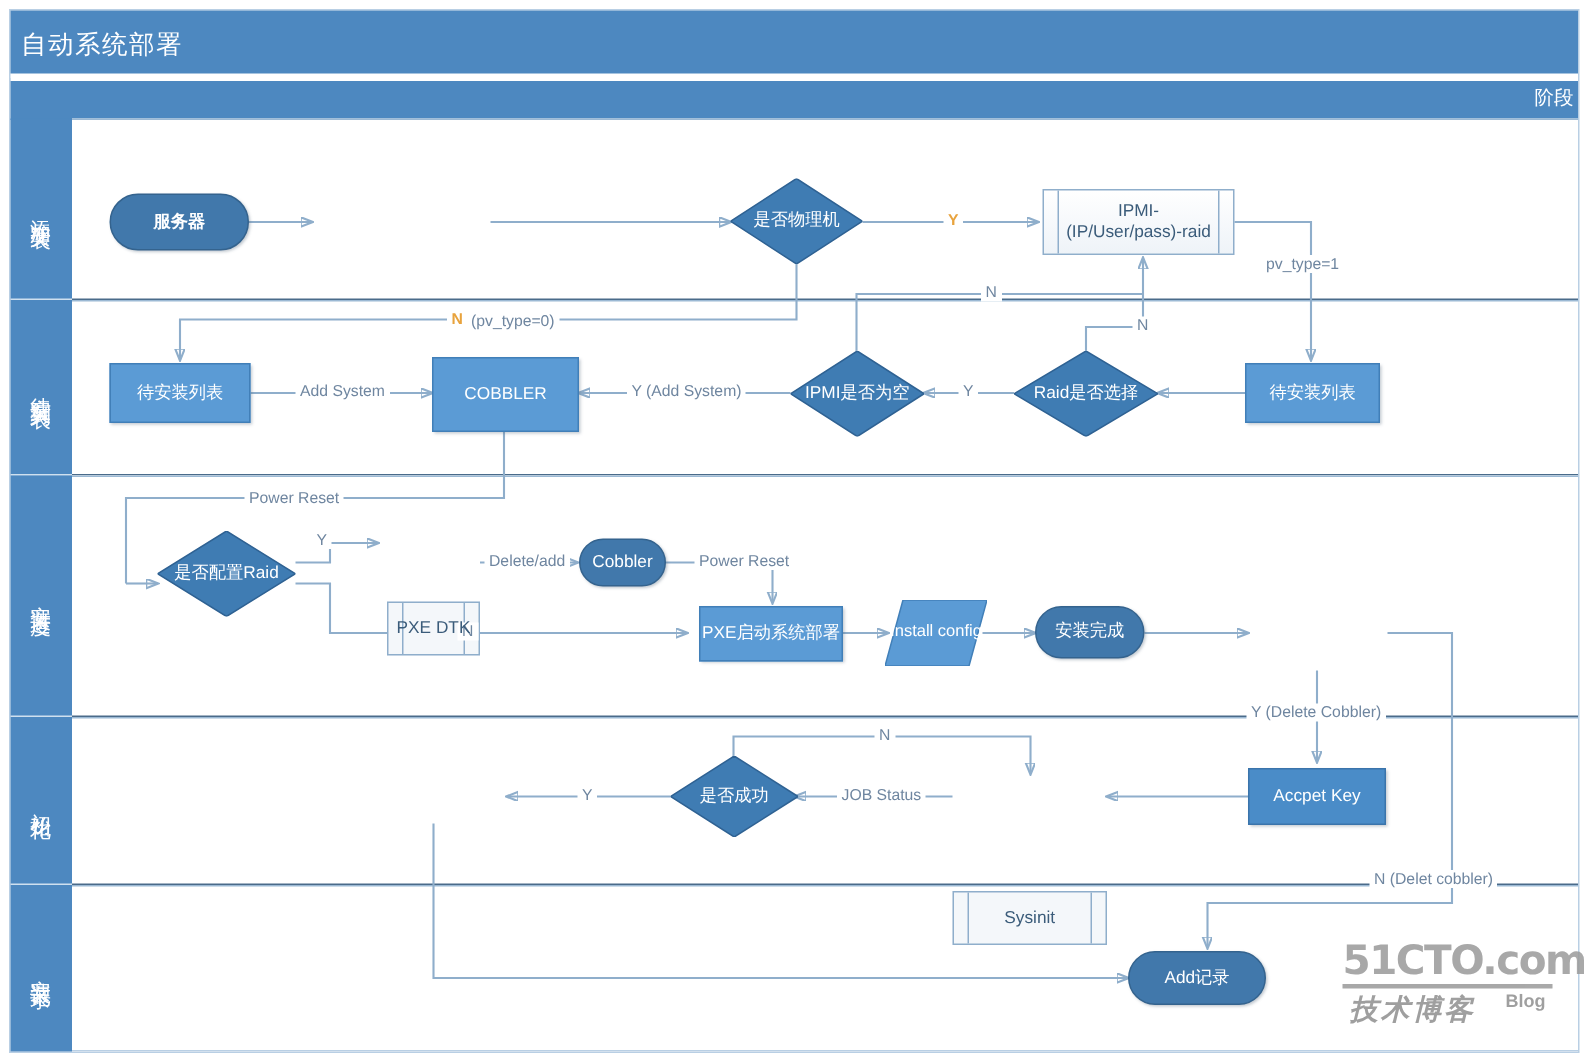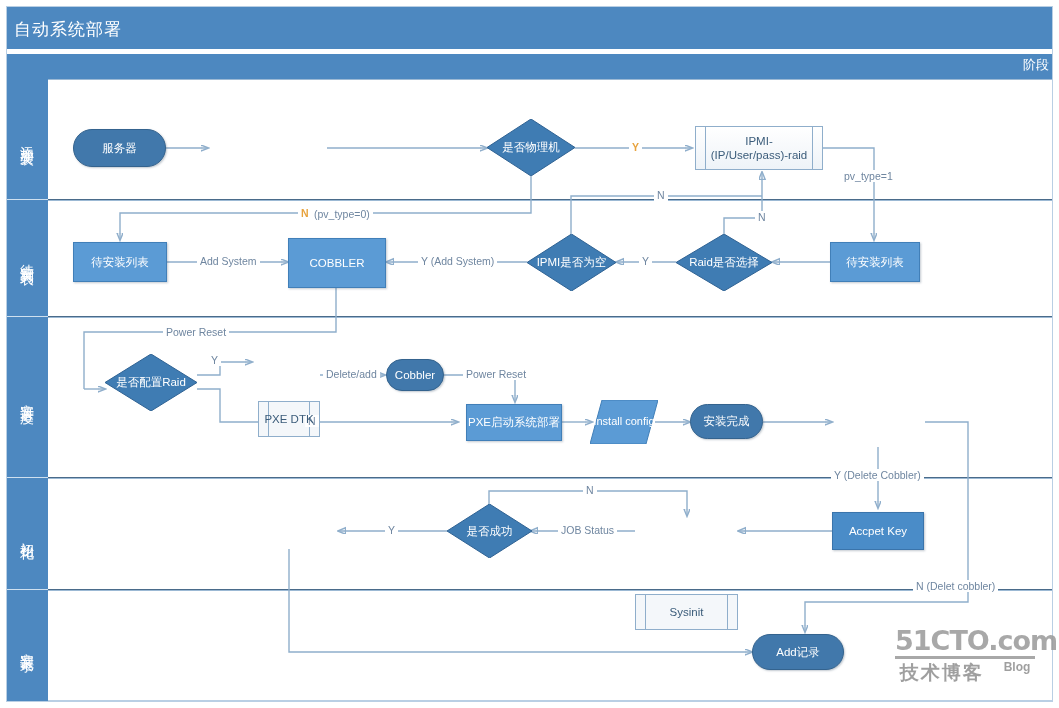--- a/index.html
+++ b/index.html
@@ -55,21 +55,21 @@
   .n-para .pg-label{position:relative;z-index:2;font-size:11px;color:#fff;line-height:1.2;}
 
   
   .elabel{position:absolute;font-size:10.5px;color:#6f86a0;background:#ffffff;padding:0 3px;white-space:nowrap;}
   .elabel.yellow{color:#e8a33d;font-weight:bold;}
 
   
   .wm{position:absolute;right:24px;bottom:22px;width:140px;text-align:center;opacity:.85;}
   .wm .l1{font-family:"DejaVu Sans","Liberation Sans",sans-serif;font-weight:bold;font-size:27px;color:#9a9a9a;letter-spacing:-1px;line-height:1;}
   .wm .bar{height:3px;background:#9a9a9a;margin:2px 0 1px;}
-  .wm .l2{font-size:19px;color:#8f8f8f;font-weight:bold;display:inline-block;letter-spacing:2px;}
+  .wm .l2{font-size:19px;color:#8f8f8f;font-weight:bold;display:inline-block;letter-spacing:2px;font-style:italic;}
   .wm .l3{font-size:12px;color:#8f8f8f;font-weight:bold;display:inline-block;margin-left:20px;vertical-align:top;}
 </style>
 </head>
 <body>
 
 <div id="page">
   <div class="frame"></div>
 
   <div class="title-bar"></div>
   <div class="title-text">自动系统部署</div>
@@ -156,21 +156,21 @@
 
     <line x1="635" y1="531" x2="530" y2="531" marker-end="url(#ah)"></line>
 
     <line x1="447" y1="531" x2="338" y2="531" marker-end="url(#ah)"></line>
 
     <polyline points="489,507 489,491 687,491 687,516" marker-end="url(#ah)"></polyline>
 
     <polyline points="289,549 289,652 752,652" marker-end="url(#ah)"></polyline>
   </svg>
 
-  <div class="node n-round" style="left:73px;top:129px;width:93px;height:38px;">
+  <div class="node n-round" style="left:73px;top:129px;width:93px;height:38px;font-weight:bold;">
     <span>服务器</span>
   </div>
 
 
   <div class="node n-diamond" style="left:487px;top:119px;width:88px;height:57px;">
     <svg class="dia-bg" viewBox="0 0 88 57" preserveAspectRatio="none">
       <polygon points="44,0 88,28.5 44,57 0,28.5" fill="#3f7cb3" stroke="#2f6293" stroke-width="1"></polygon>
     </svg>
     <span class="dia-label">是否物理机</span>
   </div>

